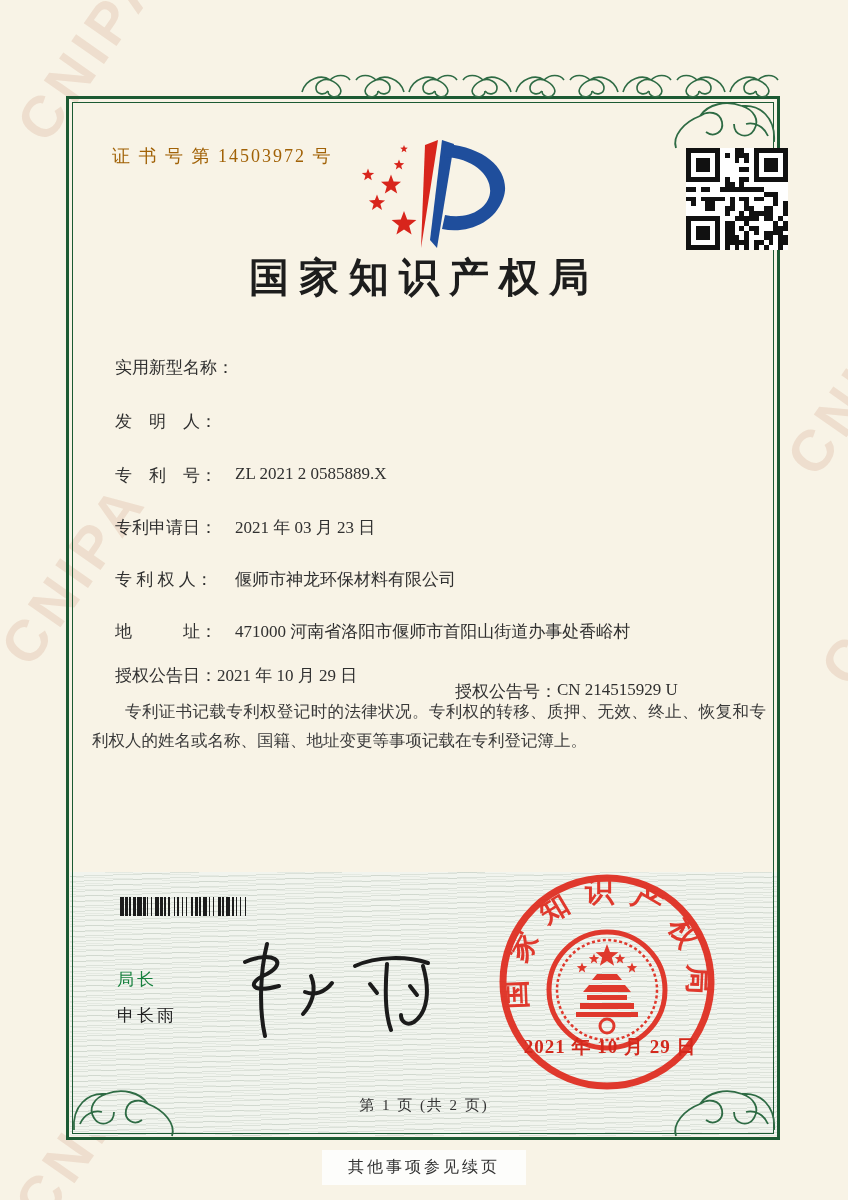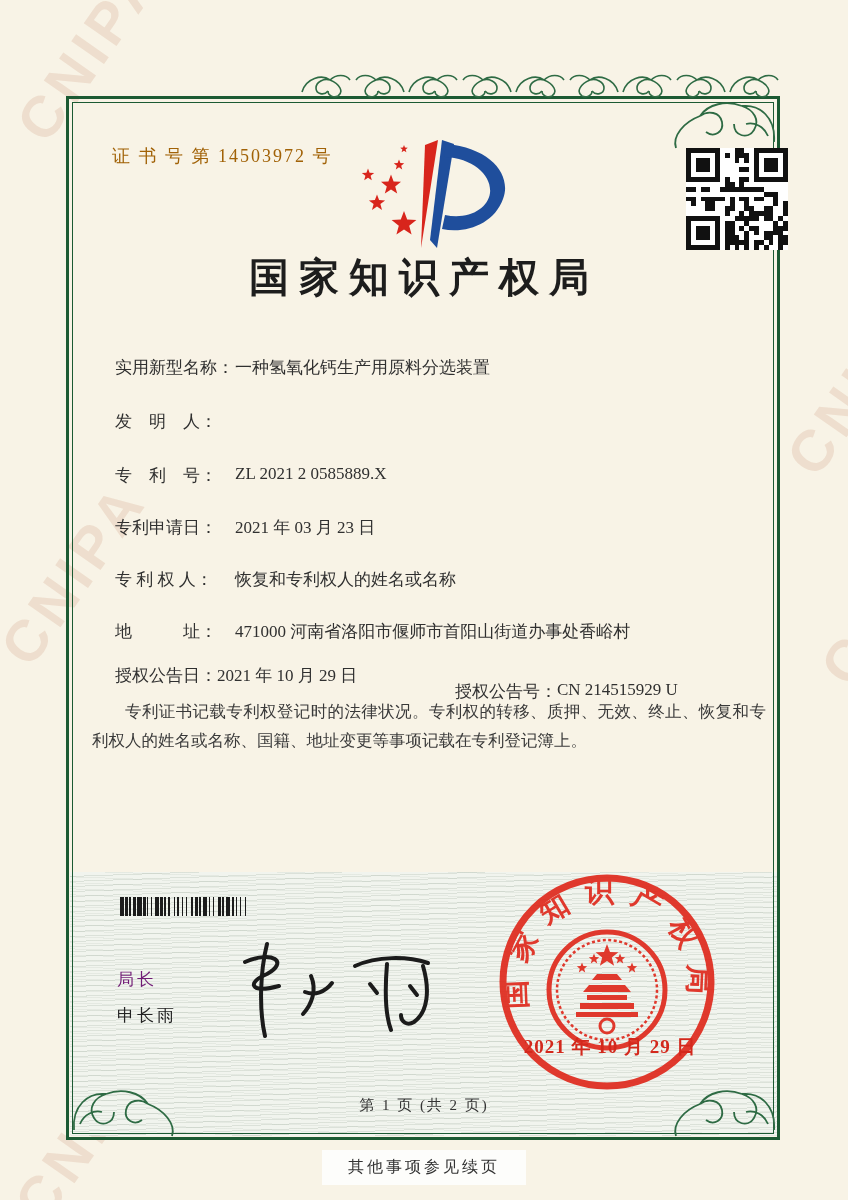--- a/index.html
+++ b/index.html
@@ -54,21 +54,21 @@
   
   .band{
     position:absolute;left:70px;top:872px;width:708px;height:264px;
     background-color:#f1f4ee;
     background-image:
       repeating-linear-gradient(178deg, rgba(255,255,255,0) 0 4px, rgba(120,140,120,0.18) 4px 5px),
       repeating-linear-gradient(182deg, rgba(255,255,255,0) 0 5px, rgba(120,140,120,0.10) 5px 6px);
   }
   .barcode{position:absolute;left:120px;top:897px;height:19px;display:flex;}
   .barcode span{display:block;height:100%;}
-  .director-label{position:absolute;left:117px;top:968px;font-size:17px;letter-spacing:3px;color:#701a75;}
+  .director-label{position:absolute;left:117px;top:968px;font-size:17px;letter-spacing:3px;color:#15803d;}
   .director-name{position:absolute;left:117px;top:1004px;font-size:17px;letter-spacing:3px;color:#222;}
   .signature{position:absolute;left:215px;top:932px;}
   .seal{position:absolute;left:478px;top:860px;}
   .seal-date{
     position:absolute;left:515px;top:1034px;width:190px;text-align:center;
     font-size:19px;color:#d3281c;letter-spacing:1px;font-weight:bold;z-index:6;
   }
   .page-indicator{
     position:absolute;left:0;top:1096px;width:848px;text-align:center;
     font-size:15px;letter-spacing:2px;color:#333;z-index:5;
@@ -427,36 +427,35 @@
       <rect x="4" y="20" width="1" height="1" fill="#111"></rect>
       <rect x="5" y="20" width="1" height="1" fill="#111"></rect>
       <rect x="6" y="20" width="1" height="1" fill="#111"></rect>
     </svg>
 </div>
 
 <div class="title">国家知识产权局</div>
 
 <div class="row" style="top:356px;">
   <span class="lbl">实用新型名称：</span>
-  <span class="val">一种氢氧化钙生产用原料分选装置</span>
 </div>
 <div class="row" style="top:410px;">
   <span class="lbl">发　明　人：</span>
 </div>
 <div class="row" style="top:464px;">
   <span class="lbl">专　利　号：</span>
   <span class="val">ZL 2021 2 0585889.X</span>
 </div>
 <div class="row" style="top:516px;">
   <span class="lbl">专利申请日：</span>
   <span class="val">2021 年 03 月 23 日</span>
 </div>
 <div class="row" style="top:568px;">
   <span class="lbl">专 利 权 人：</span>
-  <span class="val">恢复和专利权人的姓名或名称</span>
+  <span class="val">偃师市神龙环保材料有限公司</span>
 </div>
 <div class="row" style="top:620px;">
   <span class="lbl">地　　　址：</span>
   <span class="val">471000 河南省洛阳市偃师市首阳山街道办事处香峪村</span>
 </div>
 
 <div class="grant-pair" style="left:115px;top:664px;">
   <span class="lbl" style="white-space:pre;">授权公告日：</span>
   <span style="white-space:pre;">2021 年 10 月 29 日</span>
 </div>

